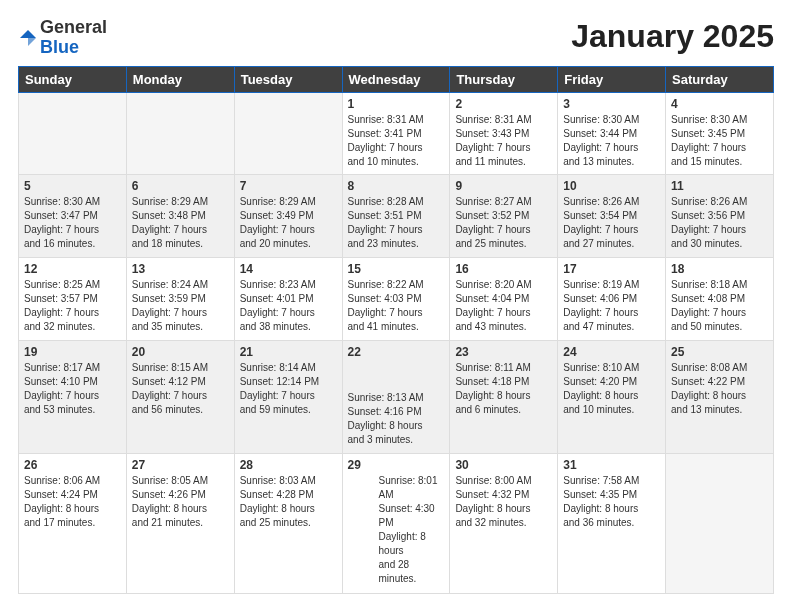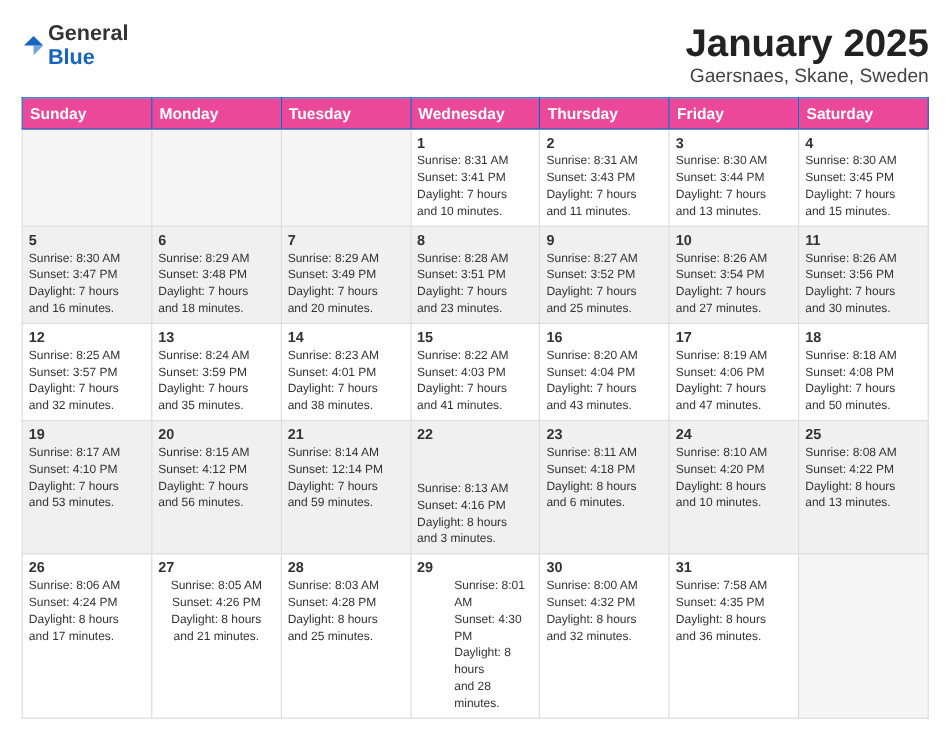--- a/index.html
+++ b/index.html
@@ -60,21 +60,21 @@
       color: #444;
     }
     .calendar {
       flex: 1;
       border: 1px solid #ccc;
       border-collapse: collapse;
       width: 100%;
       table-layout: fixed;
     }
     .calendar th {
-      background: #ec4899;
+      background: #404040;
       color: #fff;
       text-align: left;
       padding: 5px 6px;
       font-size: 13px;
       border: 1px solid #1565c0;
     }
     .calendar td {
       vertical-align: top;
       padding: 4px 5px;
       border: 1px solid #ddd;
@@ -111,21 +111,20 @@
         <polygon points="10,2 18,10 10,10 2,10" fill="#1565c0"></polygon>
         <polygon points="10,10 18,10 10,18" fill="#1565c0" opacity="0.6"></polygon>
       </svg>
       <div class="logo-text">
         <span class="logo-general">General</span>
         <span class="logo-blue">Blue</span>
       </div>
     </div>
     <div class="title-block">
       <div class="calendar-title">January 2025</div>
-      <div class="calendar-subtitle">Gaersnaes, Skane, Sweden</div>
     </div>
   </div>
 
   <table class="calendar">
     <thead>
       <tr>
       <th>Sunday</th>
           <th>Monday</th>
           <th>Tuesday</th>
           <th>Wednesday</th>
@@ -324,21 +323,21 @@
         <tr>
           <td>
             <span class="day-num">26</span>
             <div class="day-info" style="white-space: pre-line;">Sunrise: 8:06 AM
 Sunset: 4:24 PM
 Daylight: 8 hours
 and 17 minutes.</div>
           </td>
           <td>
             <span class="day-num">27</span>
-            <div class="day-info" style="white-space: pre-line; text-align: center;">Sunrise: 8:05 AM
+            <div class="day-info" style="white-space: pre-line;">Sunrise: 8:05 AM
 Sunset: 4:26 PM
 Daylight: 8 hours
 and 21 minutes.</div>
           </td>
           <td>
             <span class="day-num">28</span>
             <div class="day-info" style="white-space: pre-line;">Sunrise: 8:03 AM
 Sunset: 4:28 PM
 Daylight: 8 hours
 and 25 minutes.</div>

